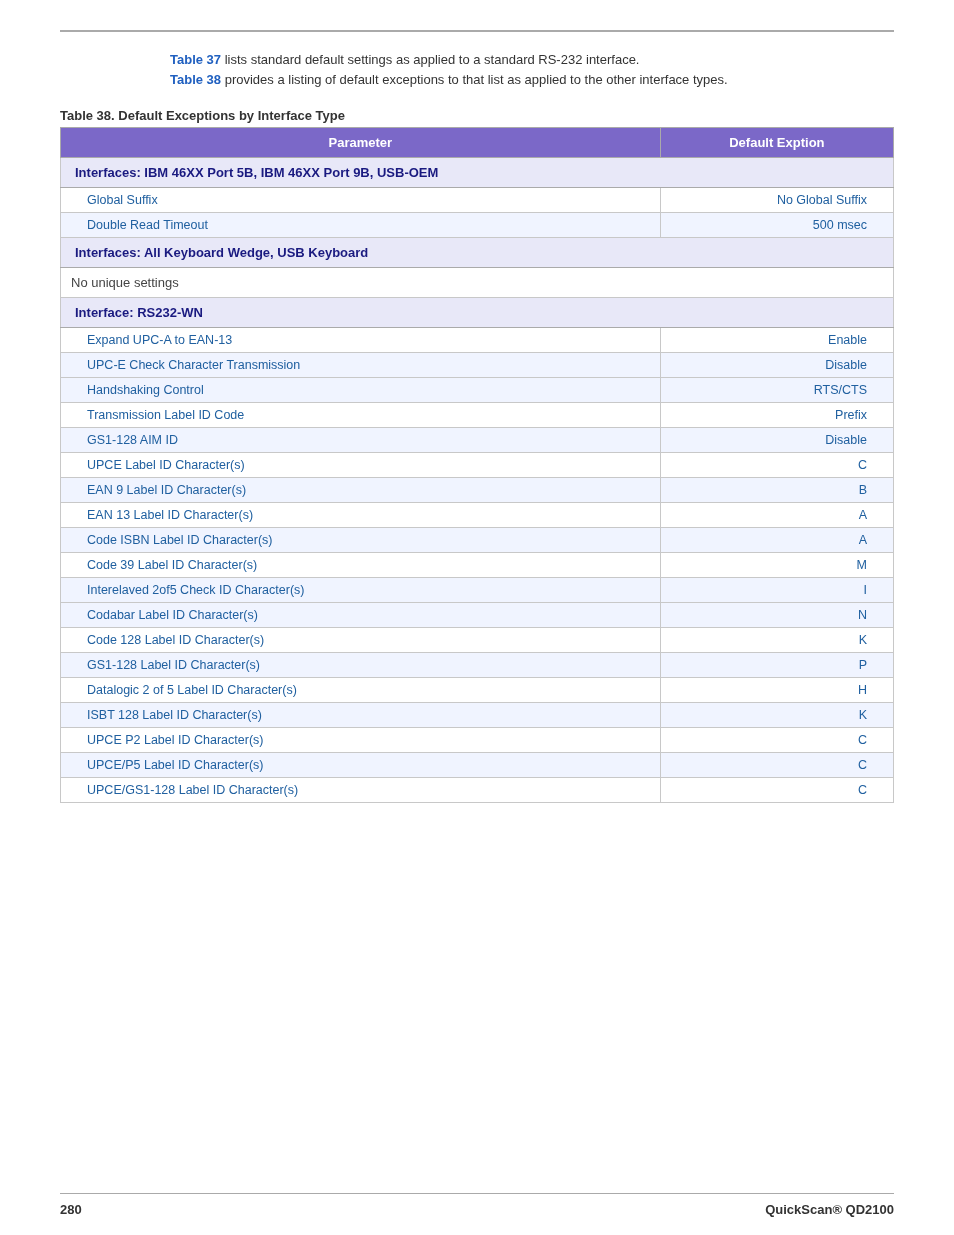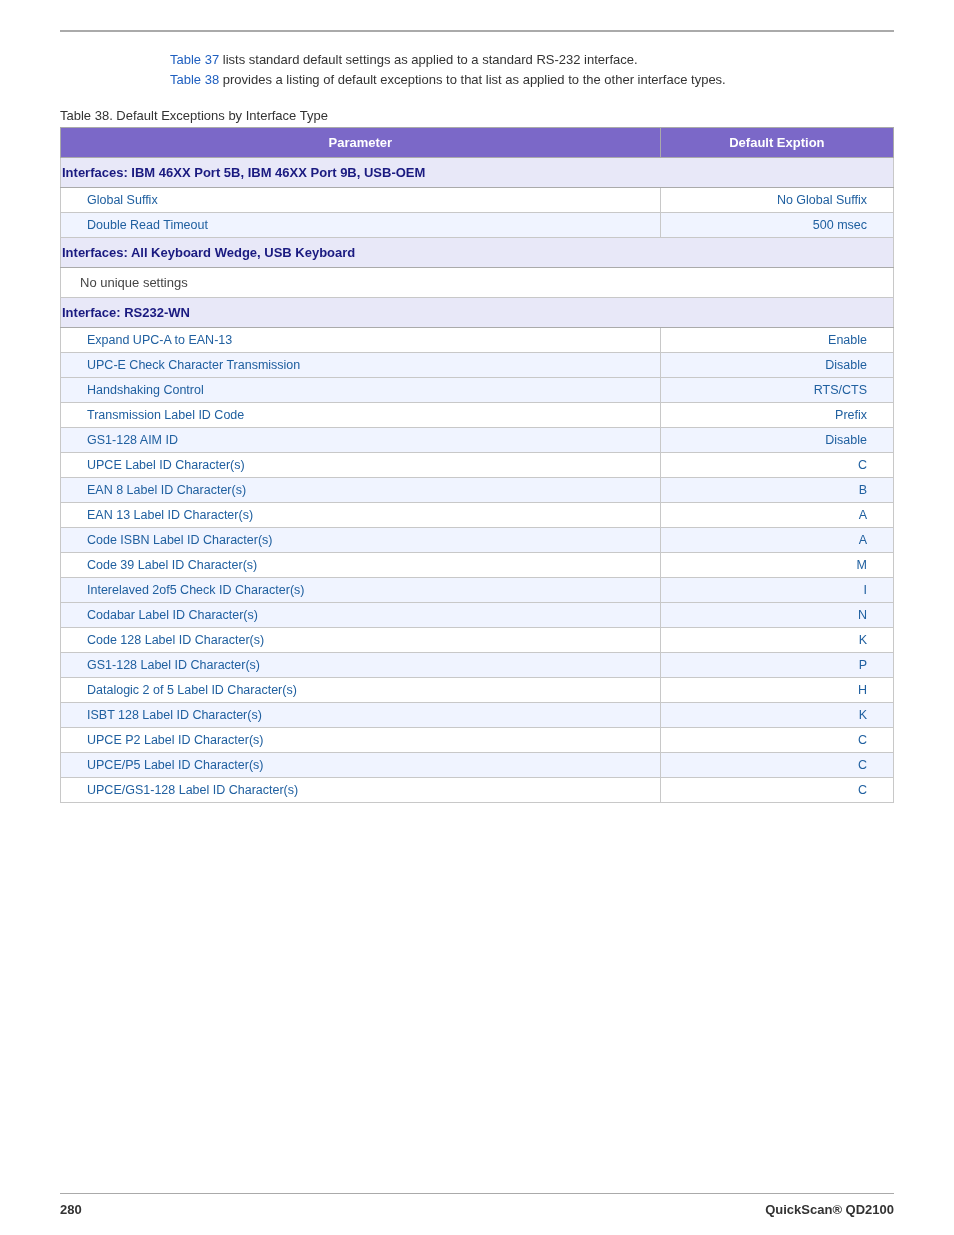--- a/index.html
+++ b/index.html
@@ -31,24 +31,25 @@
     .intro-text {
       margin-left: 110px;
       margin-bottom: 18px;
       line-height: 1.55;
       color: #333;
       font-size: 13px;
     }
     .intro-text a, .intro-text .link {
       color: #2060c0;
       text-decoration: none;
+      font-weight: bold;
     }
     .table-caption {
       font-size: 13px;
-      font-weight: normal;
+      font-weight: bold;
       color: #333;
       margin-bottom: 4px;
       margin-left: 0;
     }
     .data-table {
       width: 100%;
       border-collapse: collapse;
       border: 1.5px solid #aaa;
     }
     .data-table th {
@@ -71,32 +72,32 @@
       padding: 5px 26px;
       border: 1px solid #c8c8c8;
       font-size: 12.5px;
       vertical-align: middle;
     }
     .section-header td {
       background: #e8e8f8;
       font-weight: bold;
       font-size: 13px;
       color: #1a1a80;
-      padding: 7px 1px;
+      padding: 7px 14px;
       border-top: 1px solid #aaa;
       border-bottom: 1px solid #aaa;
     }
     .section-header td[colspan] {
       text-align: left;
     }
     .no-unique td {
       color: #444;
       background: #fff;
       font-size: 13px;
-      padding: 7px 19px;
+      padding: 7px 10px;
     }
     .param-cell {
       color: #2060a0;
       font-size: 12.5px;
     }
     .value-cell {
       color: #2060a0;
       text-align: right;
       font-size: 12.5px;
     }
@@ -181,21 +182,21 @@
         </tr>
         <tr class="row-alt">
           <td class="param-cell">GS1-128 AIM ID</td>
           <td class="value-cell">Disable</td>
         </tr>
         <tr class="row-normal">
           <td class="param-cell">UPCE Label ID Character(s)</td>
           <td class="value-cell">C</td>
         </tr>
         <tr class="row-alt">
-          <td class="param-cell">EAN 8 Label ID Character(s)</td>
+          <td class="param-cell">EAN 9 Label ID Character(s)</td>
           <td class="value-cell">B</td>
         </tr>
         <tr class="row-normal">
           <td class="param-cell">EAN 13 Label ID Character(s)</td>
           <td class="value-cell">A</td>
         </tr>
         <tr class="row-alt">
           <td class="param-cell">Code ISBN Label ID Character(s)</td>
           <td class="value-cell">A</td>
         </tr>

